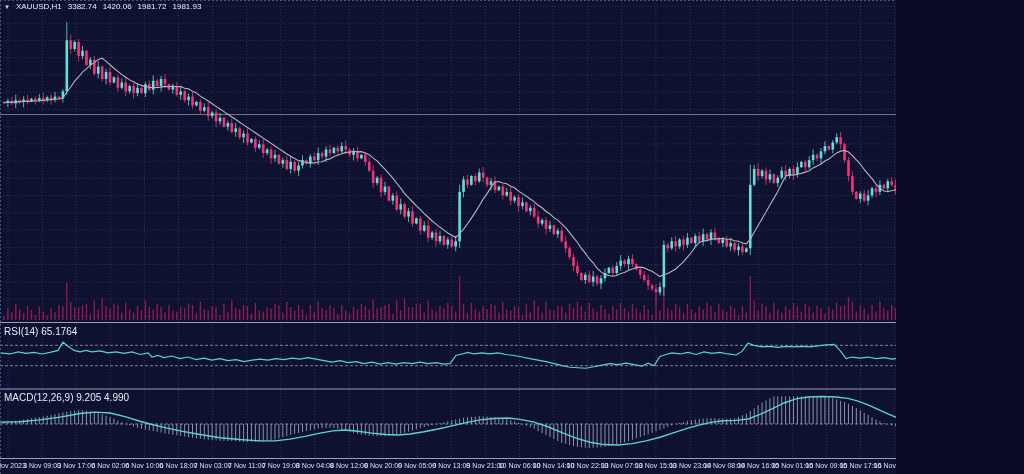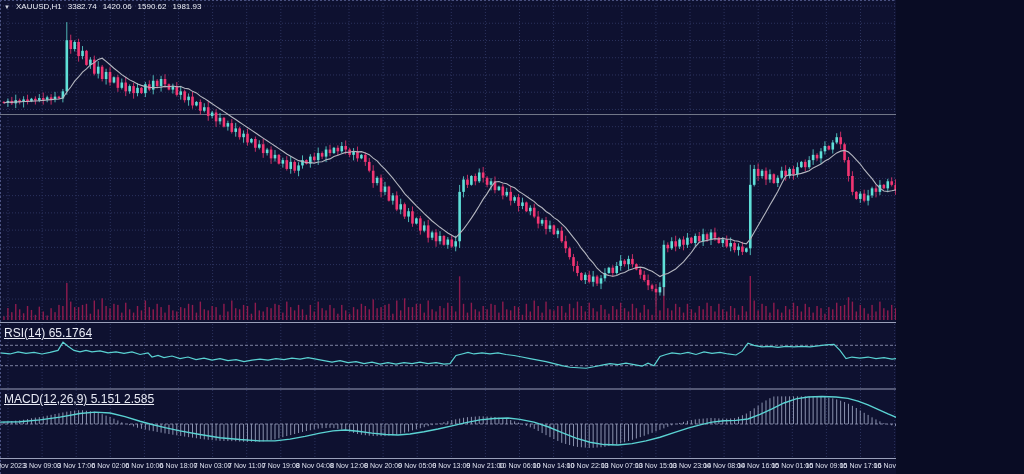--- a/index.html
+++ b/index.html
@@ -4,21 +4,21 @@
 <style>
   html,body{margin:0;padding:0;background:#090c24;}
   #wrap{position:relative;width:896px;height:474px;background:#0e1130;overflow:hidden;
         font-family:"Liberation Sans","DejaVu Sans",sans-serif;}
   #plot{position:absolute;left:0;top:0;}
   .overlay{position:absolute;background:transparent;}
   .hdr{position:absolute;left:4px;top:2px;font-size:8px;color:#eceef6;display:flex;gap:6px;align-items:center;z-index:5;}
   .tri{font-size:6px;color:#cfd2de;}
   .axlbl{position:absolute;font-size:7px;color:#dde0ee;white-space:nowrap;z-index:4;}
   .tlbl{width:48px;margin-left:-24px;text-align:center;}
-  .indlbl{position:absolute;font-size:12px;color:#e8eaf4;z-index:5;text-decoration:underline;}
+  .indlbl{position:absolute;font-size:10px;color:#e8eaf4;z-index:5;}
   .tag{position:absolute;left:987px;top:109px;font-size:7px;background:#d8dbe6;color:#101433;
        padding:0 2px;line-height:10px;z-index:6;}
 </style>
 </head>
 <body>
 
 <div id="wrap">
   <svg id="plot" width="1024" height="474">
       <line x1="8" y1="0" x2="8" y2="321" stroke="#2c335e" stroke-width="1" stroke-dasharray="1,2"></line>
       <line x1="8" y1="324" x2="8" y2="388" stroke="#2c335e" stroke-width="1" stroke-dasharray="1,2"></line>
@@ -1147,26 +1147,26 @@
   <div class="overlay" style="left:986px;top:0;width:38px;height:458px;"></div>
   <div class="overlay" style="left:0;top:458px;width:986px;height:16px;"></div>
   <div class="overlay" style="left:0;top:321px;width:1024px;height:4px;"></div>
   <div class="overlay" style="left:0;top:387px;width:1024px;height:4px;"></div>
 
   <div class="hdr">
     <span class="tri">▼</span>
     <span>XAUUSD,H1</span>
     <span>3382.74</span>
     <span>1420.06</span>
-    <span>1590.62</span>
+    <span>1981.72</span>
     <span>1981.93</span>
   </div>
 
   <div class="indlbl" style="left:4px;top:326px;">RSI(14) 65.1764</div>
-  <div class="indlbl" style="left:4px;top:392px;">MACD(12,26,9) 5.151 2.585</div>
+  <div class="indlbl" style="left:4px;top:392px;">MACD(12,26,9) 9.205 4.990</div>
 
   <div class="tag">1981.93</div>
 <div class="axlbl " style="left: 991px; top: 2px;">2012.70</div>
     <div class="axlbl " style="left: 991px; top: 19.24px;">2007.80</div>
     <div class="axlbl " style="left: 991px; top: 36.48px;">2002.90</div>
     <div class="axlbl " style="left: 991px; top: 53.72px;">1998.00</div>
     <div class="axlbl " style="left: 991px; top: 70.96px;">1993.10</div>
     <div class="axlbl " style="left: 991px; top: 88.2px;">1988.30</div>
     <div class="axlbl " style="left: 991px; top: 105.44px;">1983.40</div>
     <div class="axlbl " style="left: 991px; top: 122.68px;">1978.50</div>

